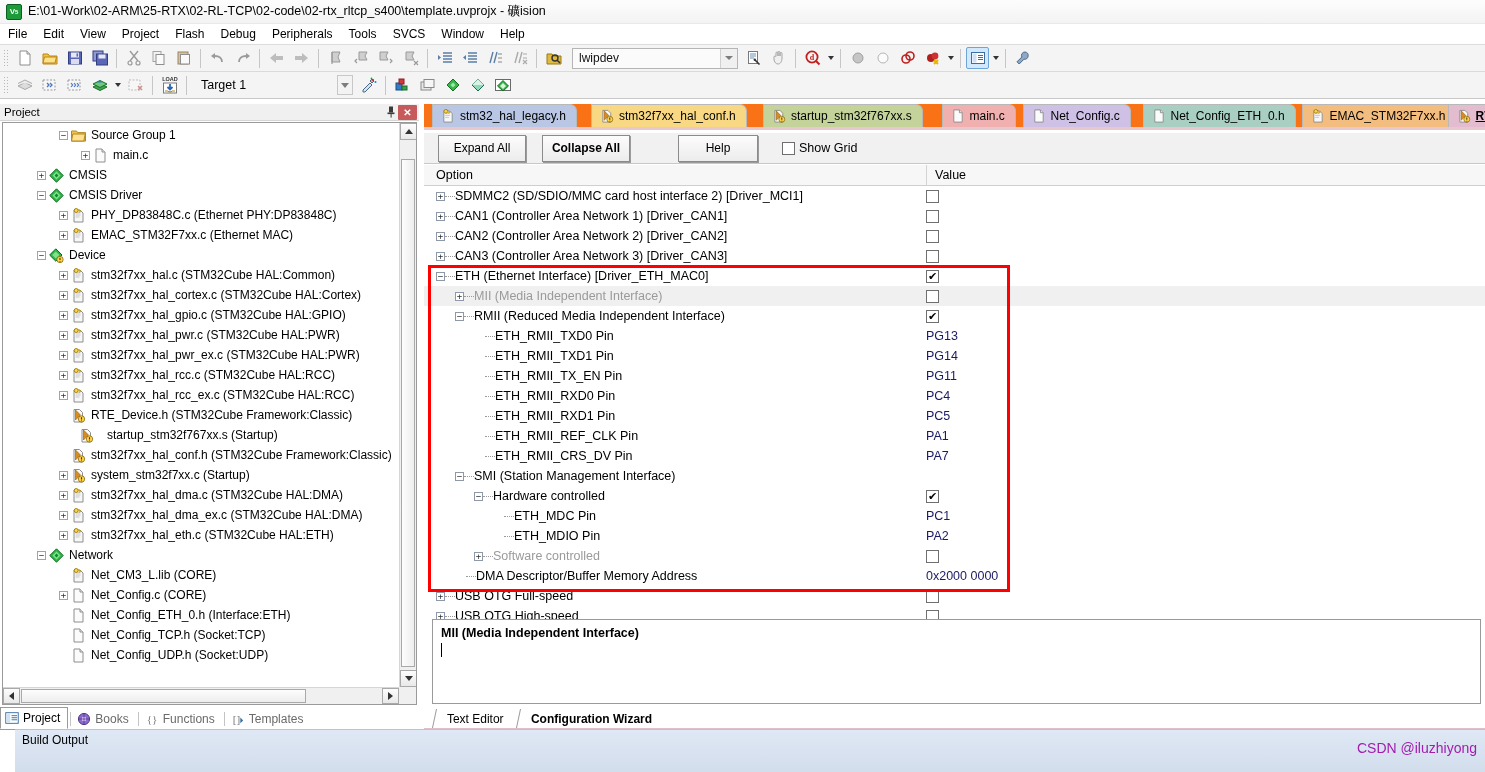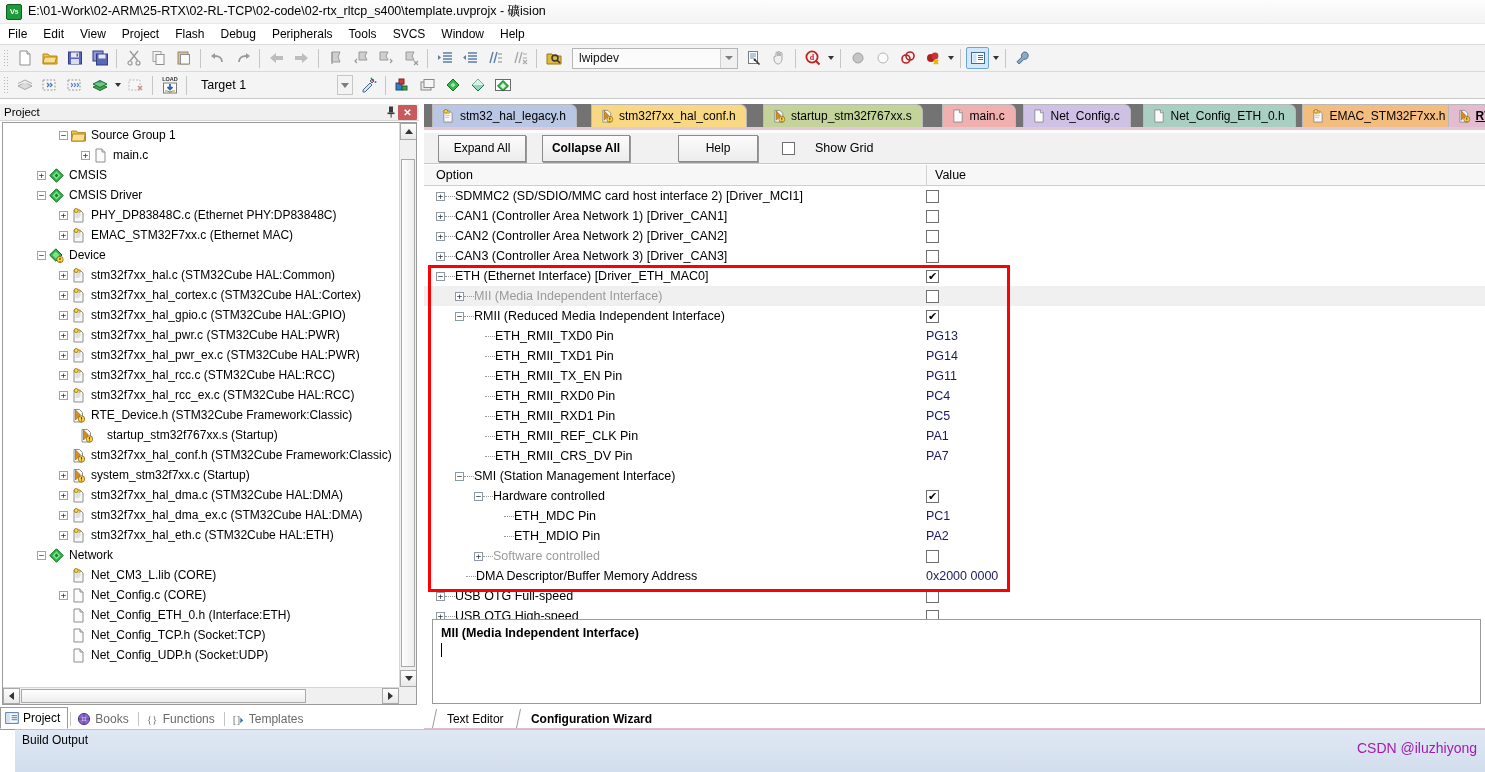--- a/index.html
+++ b/index.html
@@ -124,21 +124,21 @@
     position: absolute; left: 0; top: 604px; width: 419px; height: 22px;
     display: flex; align-items: flex-end; border-bottom: 1px solid #9a9a9a;
   }
   .ptab { height: 21px; display: flex; align-items: center; padding: 0 7px 0 4px; font-size: 12px; color: #6a6a6a; }
   .ptab.active { color: #000; background: #fff; border: 1px solid #9a9a9a; border-bottom: 1px solid #fff; height: 22px; }
   .ptab .ico { width: 14px; height: 14px; margin-right: 4px; }
   .ptabsep { width: 1px; height: 14px; background: #c4c4c4; margin: 0 2px 3px 2px; }
 
   
   .editor { position: absolute; left: 424px; top: 104px; width: 1061px; height: 620px; background: #fff; }
-  .tabstrip { position: absolute; left: 0; top: 0; width: 1061px; height: 26px; background: #737373; }
+  .tabstrip { position: absolute; left: 0; top: 0; width: 1061px; height: 26px; background: #f97316; }
   .tabstrip .under { position: absolute; left: 0; bottom: 0; width: 1061px; height: 3px; background: #e8c8cf; }
   .etab {
     position: absolute; bottom: 3px; height: 23px; display: flex; align-items: center;
     padding: 0 10px 0 8px; font-size: 12px; white-space: nowrap;
     border: 1px solid #b9b9b9; border-bottom: none;
     border-radius: 0 7px 0 0;
   }
   .etab .ico { width: 14px; height: 14px; margin-right: 5px; }
   .etab .lbl { }
   .etab.active .lbl { text-decoration: underline; font-weight: bold; }
@@ -965,21 +965,21 @@
           <span class="lbl">RTE_Device.h</span>
         </div>
       </div>
 
     <div class="wizbar">
       <div class="wbtn" style="margin-left:14px; width:88px;">Expand All</div>
       <div class="wbtn" style="margin-left:16px; width:88px;font-weight:bold;">Collapse All</div>
       <div class="wbtn" style="margin-left:48px; width:80px;">Help</div>
       <div style="display:flex; align-items:center; margin-left:24px;">
         <span class="cbx" id="showgrid-cbx"></span>
-        <span style="margin-left:20px; font-size:12.5px;">Show Grid</span>
+        <span style="margin-left:4px; font-size:12.5px;">Show Grid</span>
       </div>
     </div>
 
     <div class="colhdr">
       <div class="c1">Option</div>
       <div class="divv"></div>
       <div class="c2">Value</div>
     </div>
 
     <div class="wizlist" id="wiz-rows">

